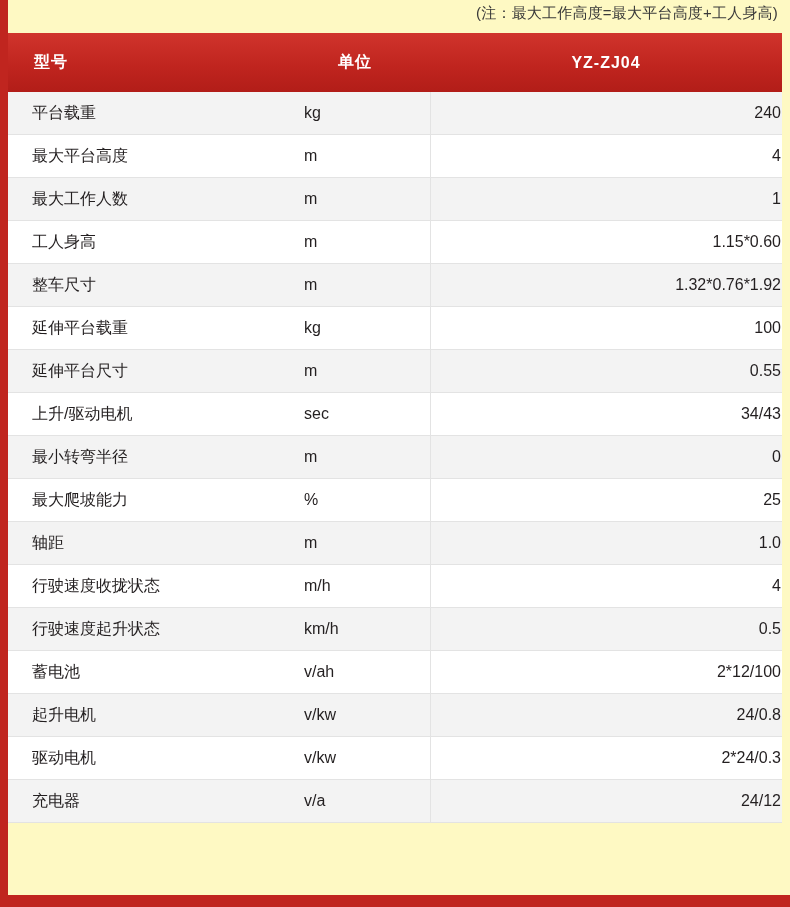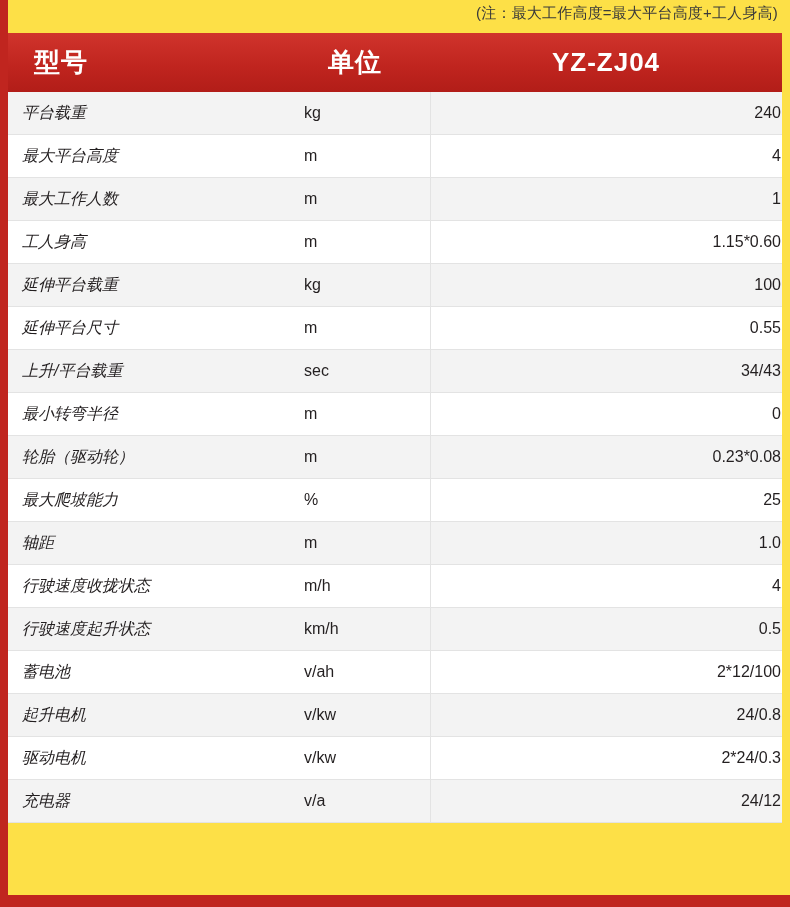--- a/index.html
+++ b/index.html
@@ -12,21 +12,21 @@
     background: #ffffff;
     font-family: "Liberation Sans", "DejaVu Sans", sans-serif;
     color: #231f20;
     overflow: hidden;
   }
   .page {
     position: relative;
     width: 790px;
     height: 907px;
     box-sizing: border-box;
-    background: #fde047;
+    background: #fef9c3;
   }
   
   .left-bar {
     position: absolute;
     left: 0;
     top: 0;
     width: 8px;
     height: 907px;
     background: #c0251f;
   }
@@ -59,21 +59,21 @@
     width: 774px;
     table-layout: fixed;
   }
   table.spec col.c1 { width: 272px; }
   table.spec col.c2 { width: 150px; }
   table.spec col.c3 { width: 352px; }
 
   table.spec thead th {
     background: linear-gradient(to bottom, #d0342c 0%, #c0251f 55%, #b21d18 100%);
     color: #ffffff;
-    font-size: 26px;
+    font-size: 16px;
     font-weight: bold;
     height: 57px;
     text-align: center;
     border: none;
     letter-spacing: 1px;
   }
   table.spec thead th.left-head {
     text-align: left;
     padding-left: 26px;
   }
@@ -83,24 +83,23 @@
     border-bottom: 1px solid #e3e3e3;
     color: #231f20;
   }
   table.spec tbody tr:nth-child(odd) td {
     background: #f3f3f3;
   }
   table.spec tbody tr:nth-child(even) td {
     background: #ffffff;
   }
   table.spec tbody td.name {
-    padding-left: 14px;
+    padding-left: 24px;
     text-align: left;
     border-right: 0;
-    font-style: italic;
   }
   table.spec tbody td.unit {
     padding-left: 24px;
     text-align: left;
     border-right: 1px solid #e3e3e3;
     margin-top: 46px;
   }
   table.spec tbody td.value {
     text-align: right;
   }
@@ -143,43 +142,43 @@
             <td class="name">最大工作人数</td>
             <td class="unit">m</td>
             <td class="value">1</td>
           </tr>
           <tr>
             <td class="name">工人身高</td>
             <td class="unit">m</td>
             <td class="value">1.15*0.60</td>
           </tr>
           <tr>
+            <td class="name">整车尺寸</td>
+            <td class="unit">m</td>
+            <td class="value">1.32*0.76*1.92</td>
+          </tr>
+          <tr>
             <td class="name">延伸平台载重</td>
             <td class="unit">kg</td>
             <td class="value">100</td>
           </tr>
           <tr>
             <td class="name">延伸平台尺寸</td>
             <td class="unit">m</td>
             <td class="value">0.55</td>
           </tr>
           <tr>
-            <td class="name">上升/平台载重</td>
+            <td class="name">上升/驱动电机</td>
             <td class="unit">sec</td>
             <td class="value">34/43</td>
           </tr>
           <tr>
             <td class="name">最小转弯半径</td>
             <td class="unit">m</td>
             <td class="value">0</td>
-          </tr>
-          <tr>
-            <td class="name">轮胎（驱动轮）</td>
-            <td class="unit">m</td>
-            <td class="value">0.23*0.08</td>
           </tr>
           <tr>
             <td class="name">最大爬坡能力</td>
             <td class="unit">%</td>
             <td class="value">25</td>
           </tr>
           <tr>
             <td class="name">轴距</td>
             <td class="unit">m</td>
             <td class="value">1.0</td>

